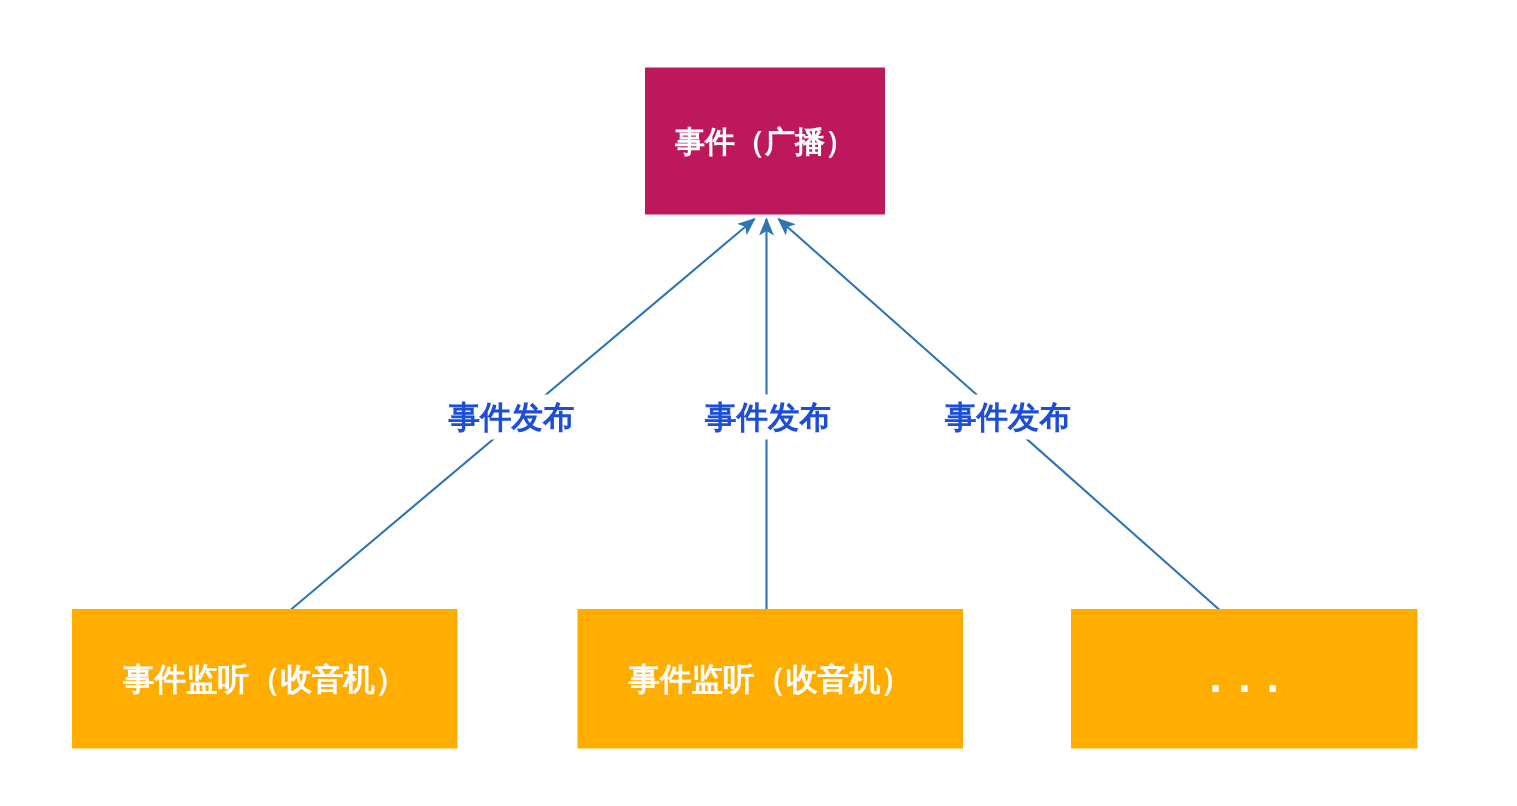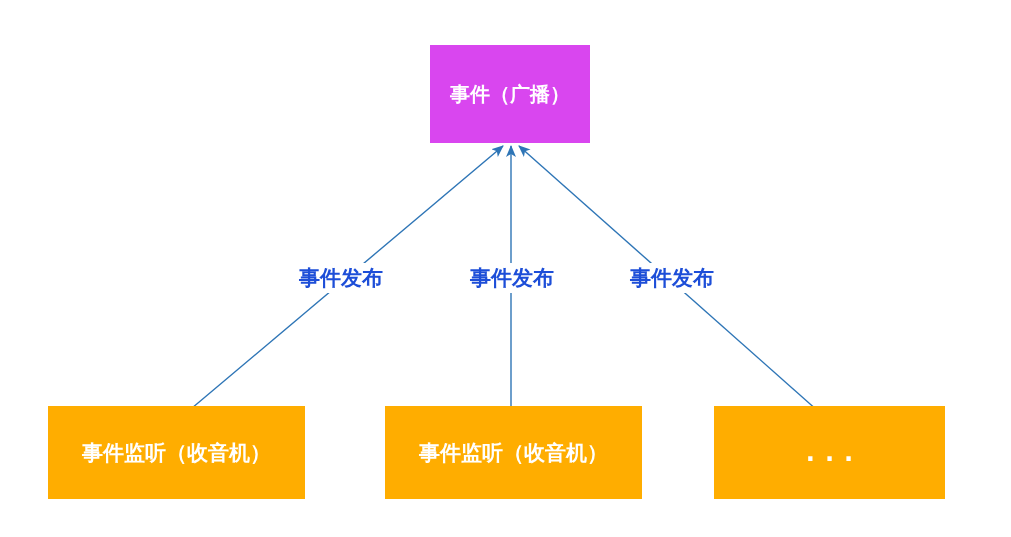--- a/index.html
+++ b/index.html
@@ -30,21 +30,21 @@
     justify-content: center;
     text-align: center;
     color: #ffffff;
     font-weight: bold;
   }
   .broadcast {
     left: 430px;
     top: 45px;
     width: 160px;
     height: 98px;
-    background: #d946ef;
+    background: #be185d;
     font-size: 20px;
   }
   .listener {
     top: 406px;
     height: 93px;
     background: #ffad00;
     font-size: 21px;
   }
   .listener-1 { left: 48px;  width: 257px; }
   .listener-2 { left: 385px; width: 257px; }

